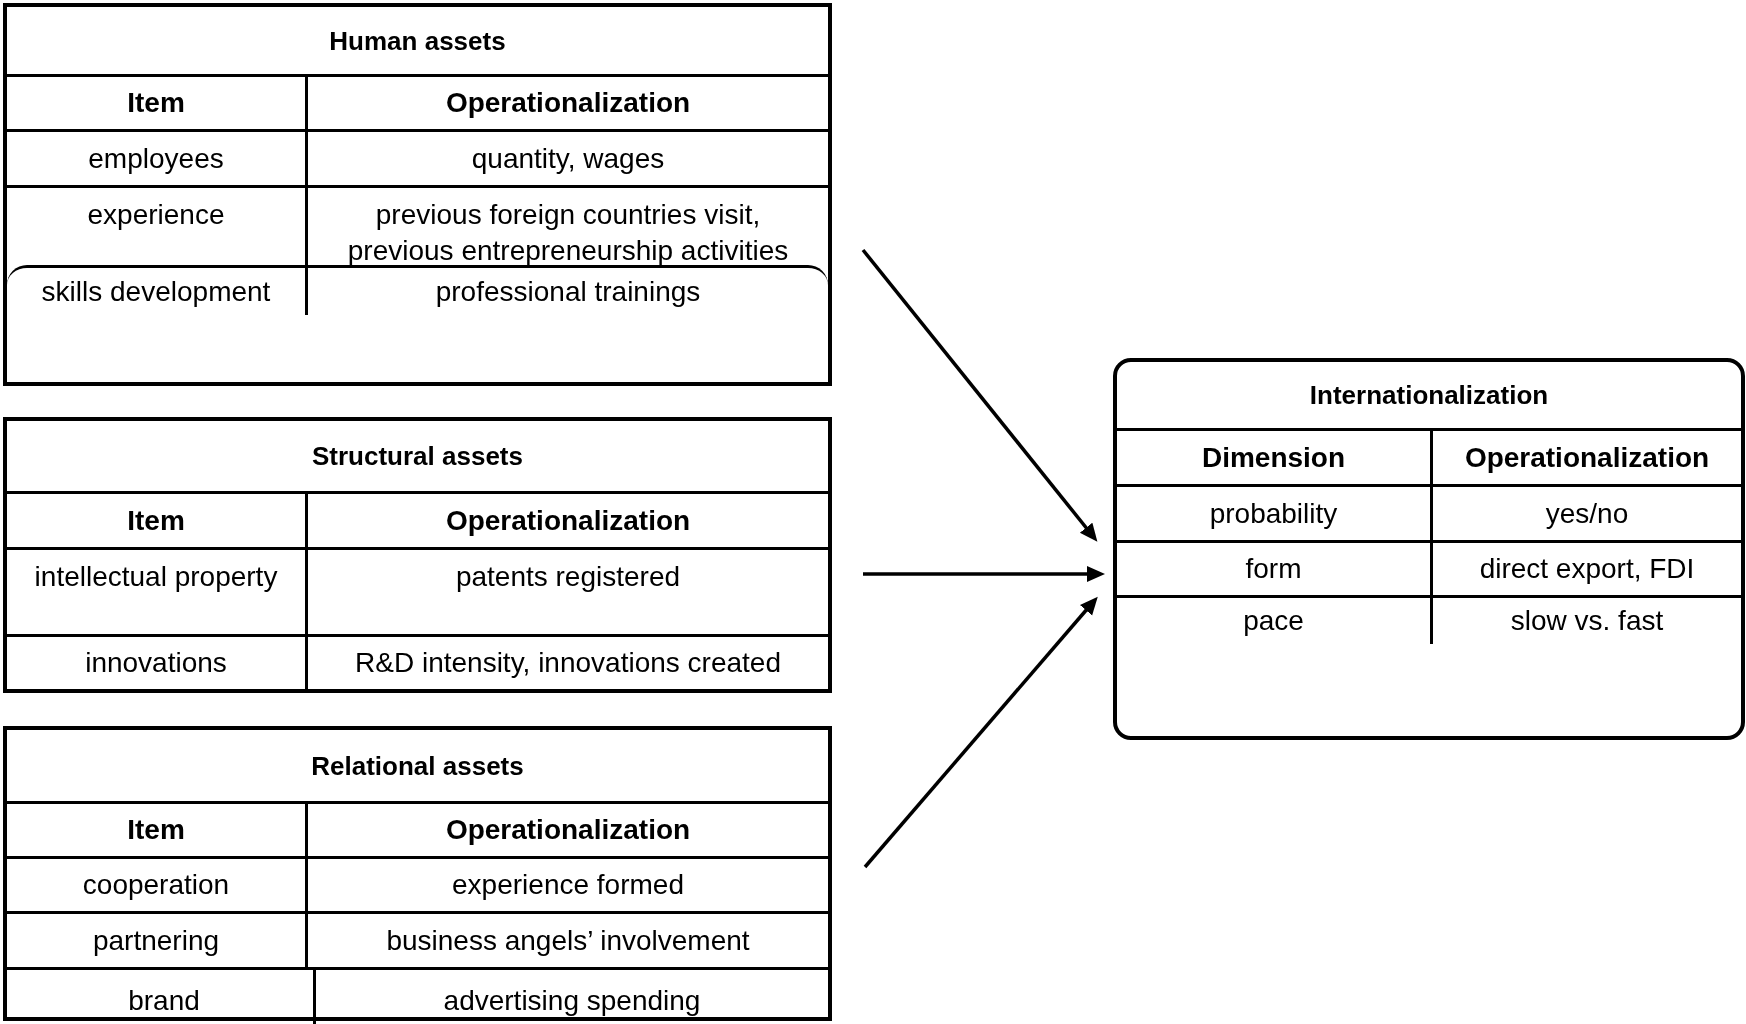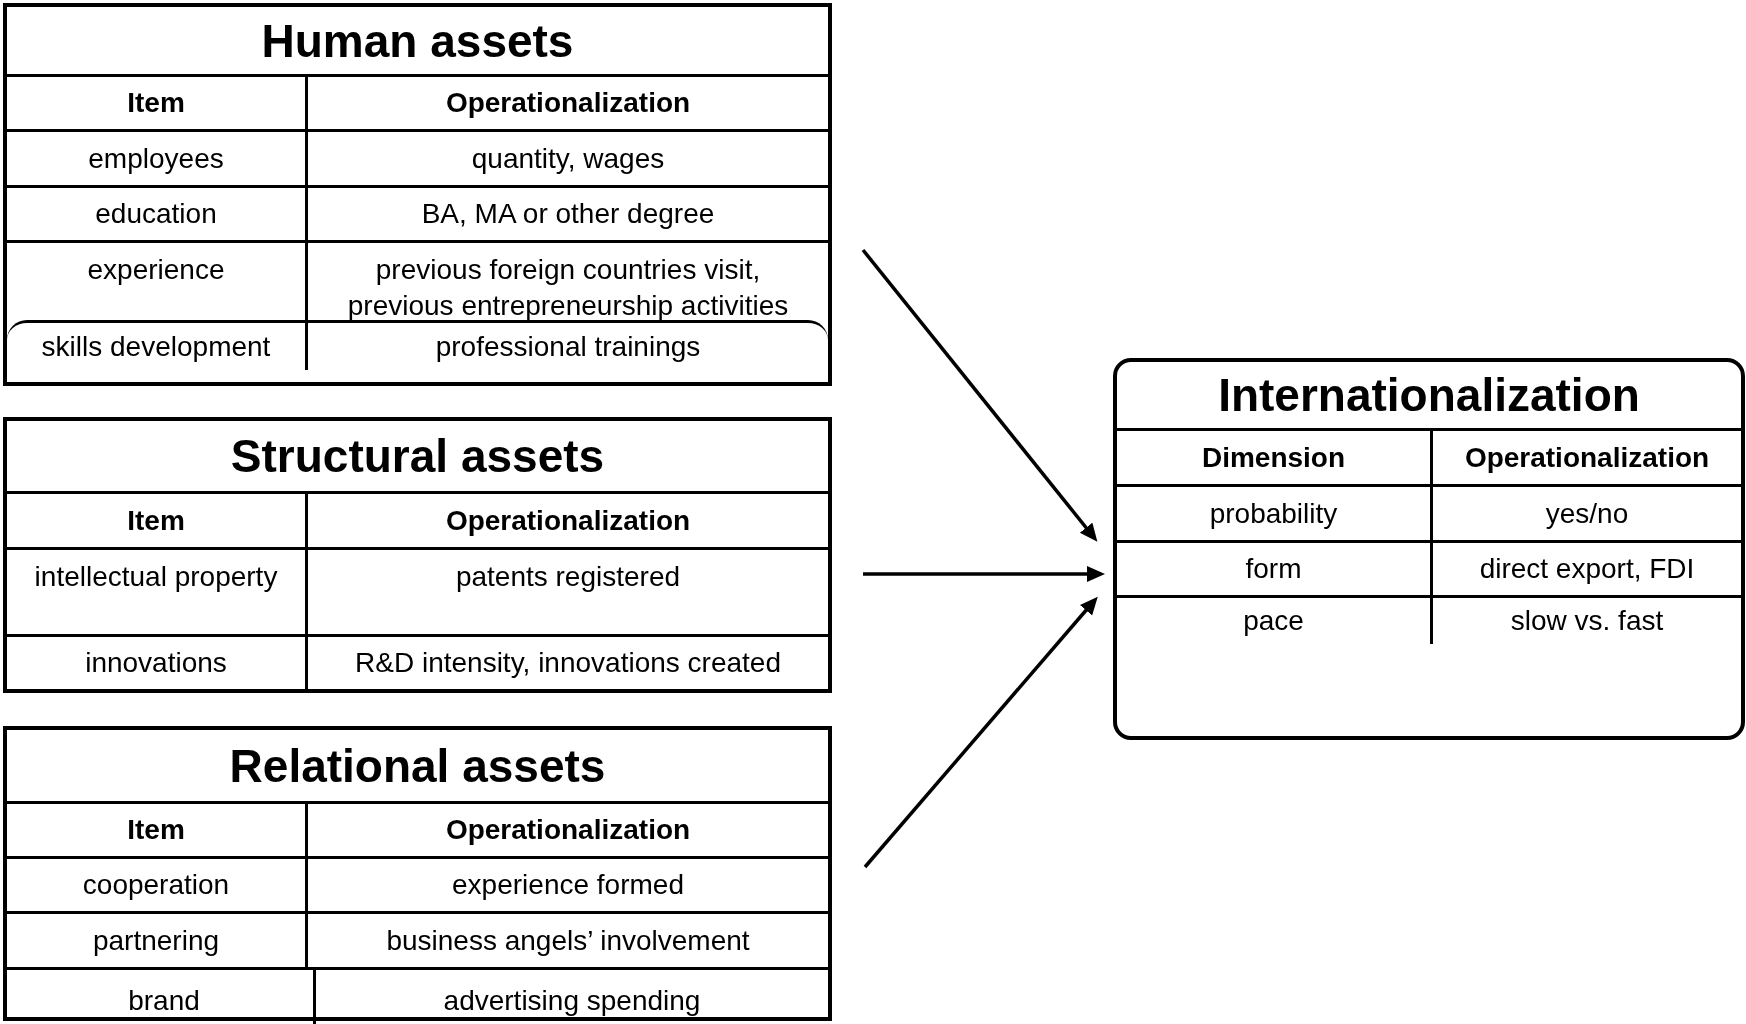--- a/index.html
+++ b/index.html
@@ -46,21 +46,21 @@
     font-size: 28px;
     line-height: 36px;
     box-sizing: border-box;
     overflow: hidden;
   }
   .c1 { flex: 0 0 298px; }
   .c2 { flex: 1 1 auto; border-left: 3px solid #000000; }
   .tbl.intl .c1 { flex: 0 0 313px; }
   .title-cell {
     flex: 1 1 auto;
-    font-size: 46px;
+    font-size: 26px;
     font-weight: bold;
     line-height: 42px;
   }
   .hdr .cell { font-weight: bold; }
   .trow.tall .cell {
     justify-content: flex-start;
     padding-top: 9px;
   }
   .cell span { display: block; }
   #arrows {
@@ -79,24 +79,20 @@
     <div class="trow first" style="height:67px;">
       <div class="cell title-cell">Human assets</div>
     </div>
     <div class="trow hdr" style="height:55px;">
       <div class="cell c1">Item</div>
       <div class="cell c2">Operationalization</div>
     </div>
     <div class="trow" style="height:56px;">
       <div class="cell c1">employees</div>
       <div class="cell c2">quantity, wages</div>
-    </div>
-    <div class="trow" style="height:55px;">
-      <div class="cell c1">education</div>
-      <div class="cell c2">BA, MA or other degree</div>
     </div>
     <div class="trow tall" style="height:80px;">
       <div class="cell c1">experience</div>
       <div class="cell c2">
         <span>previous foreign countries visit,</span>
         <span>previous entrepreneurship activities</span>
       </div>
     </div>
     <div class="trow" style="height:50px;border-radius:20px;">
       <div class="cell c1">skills development</div>

